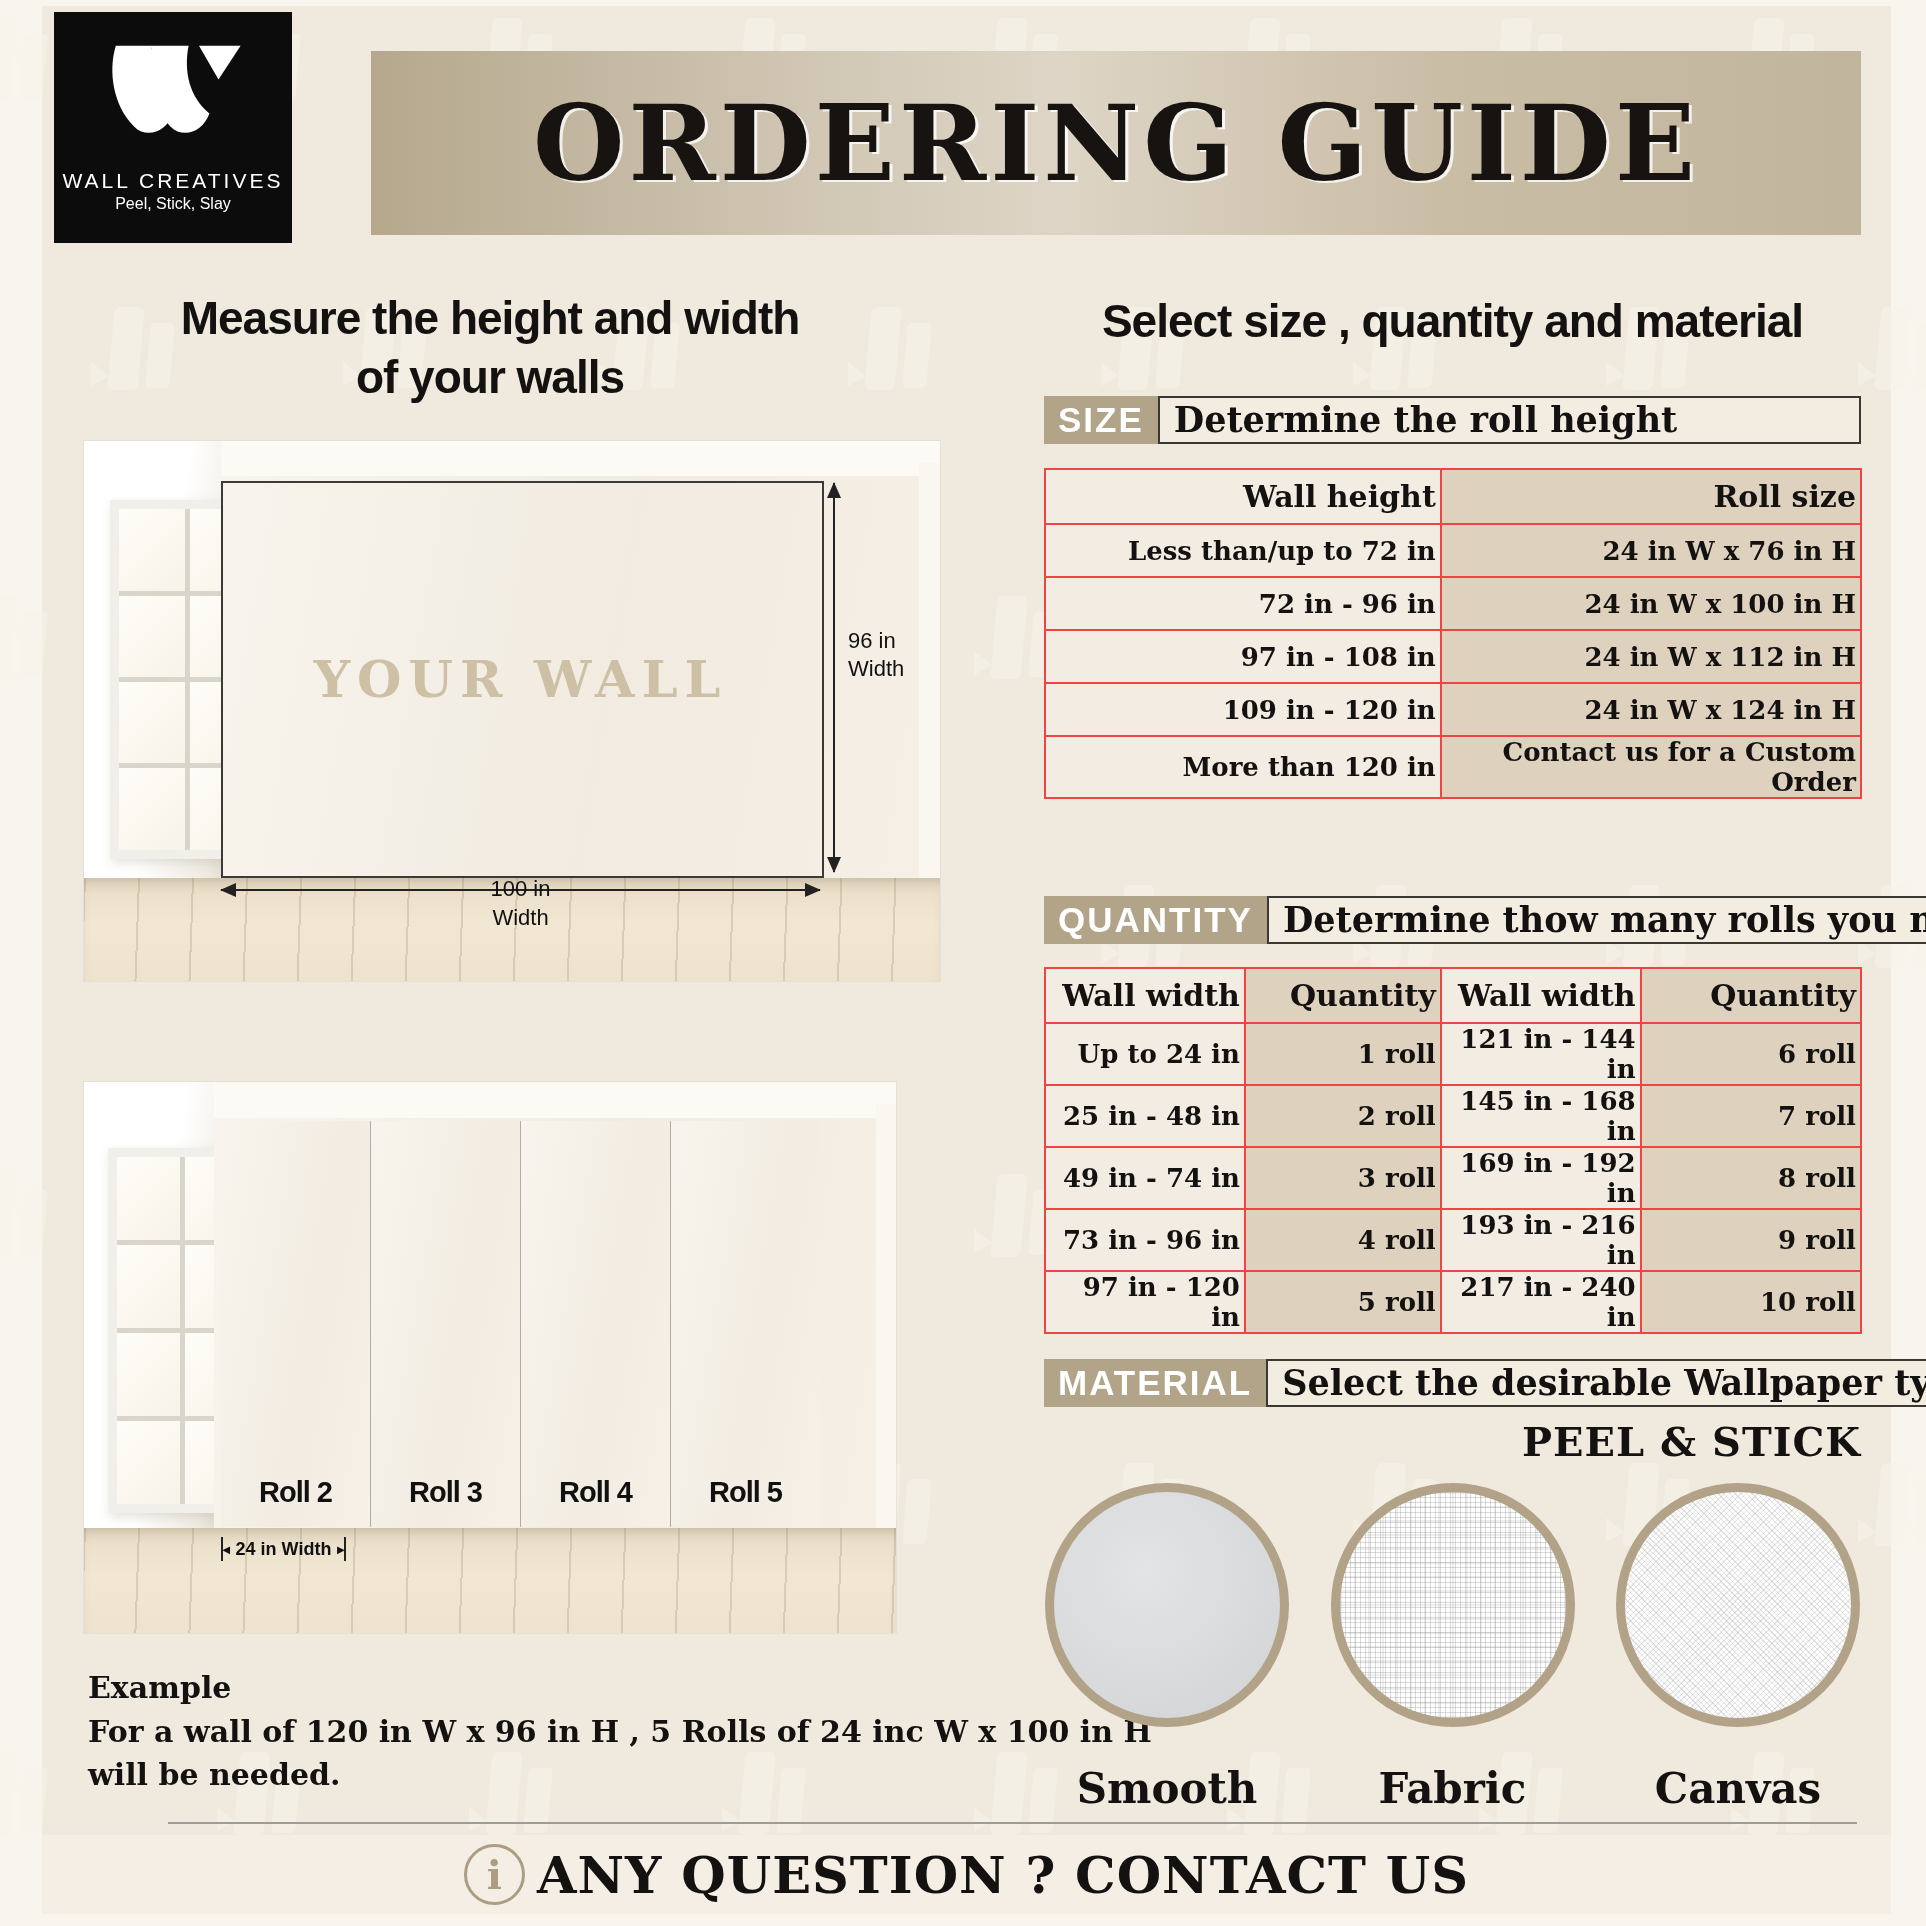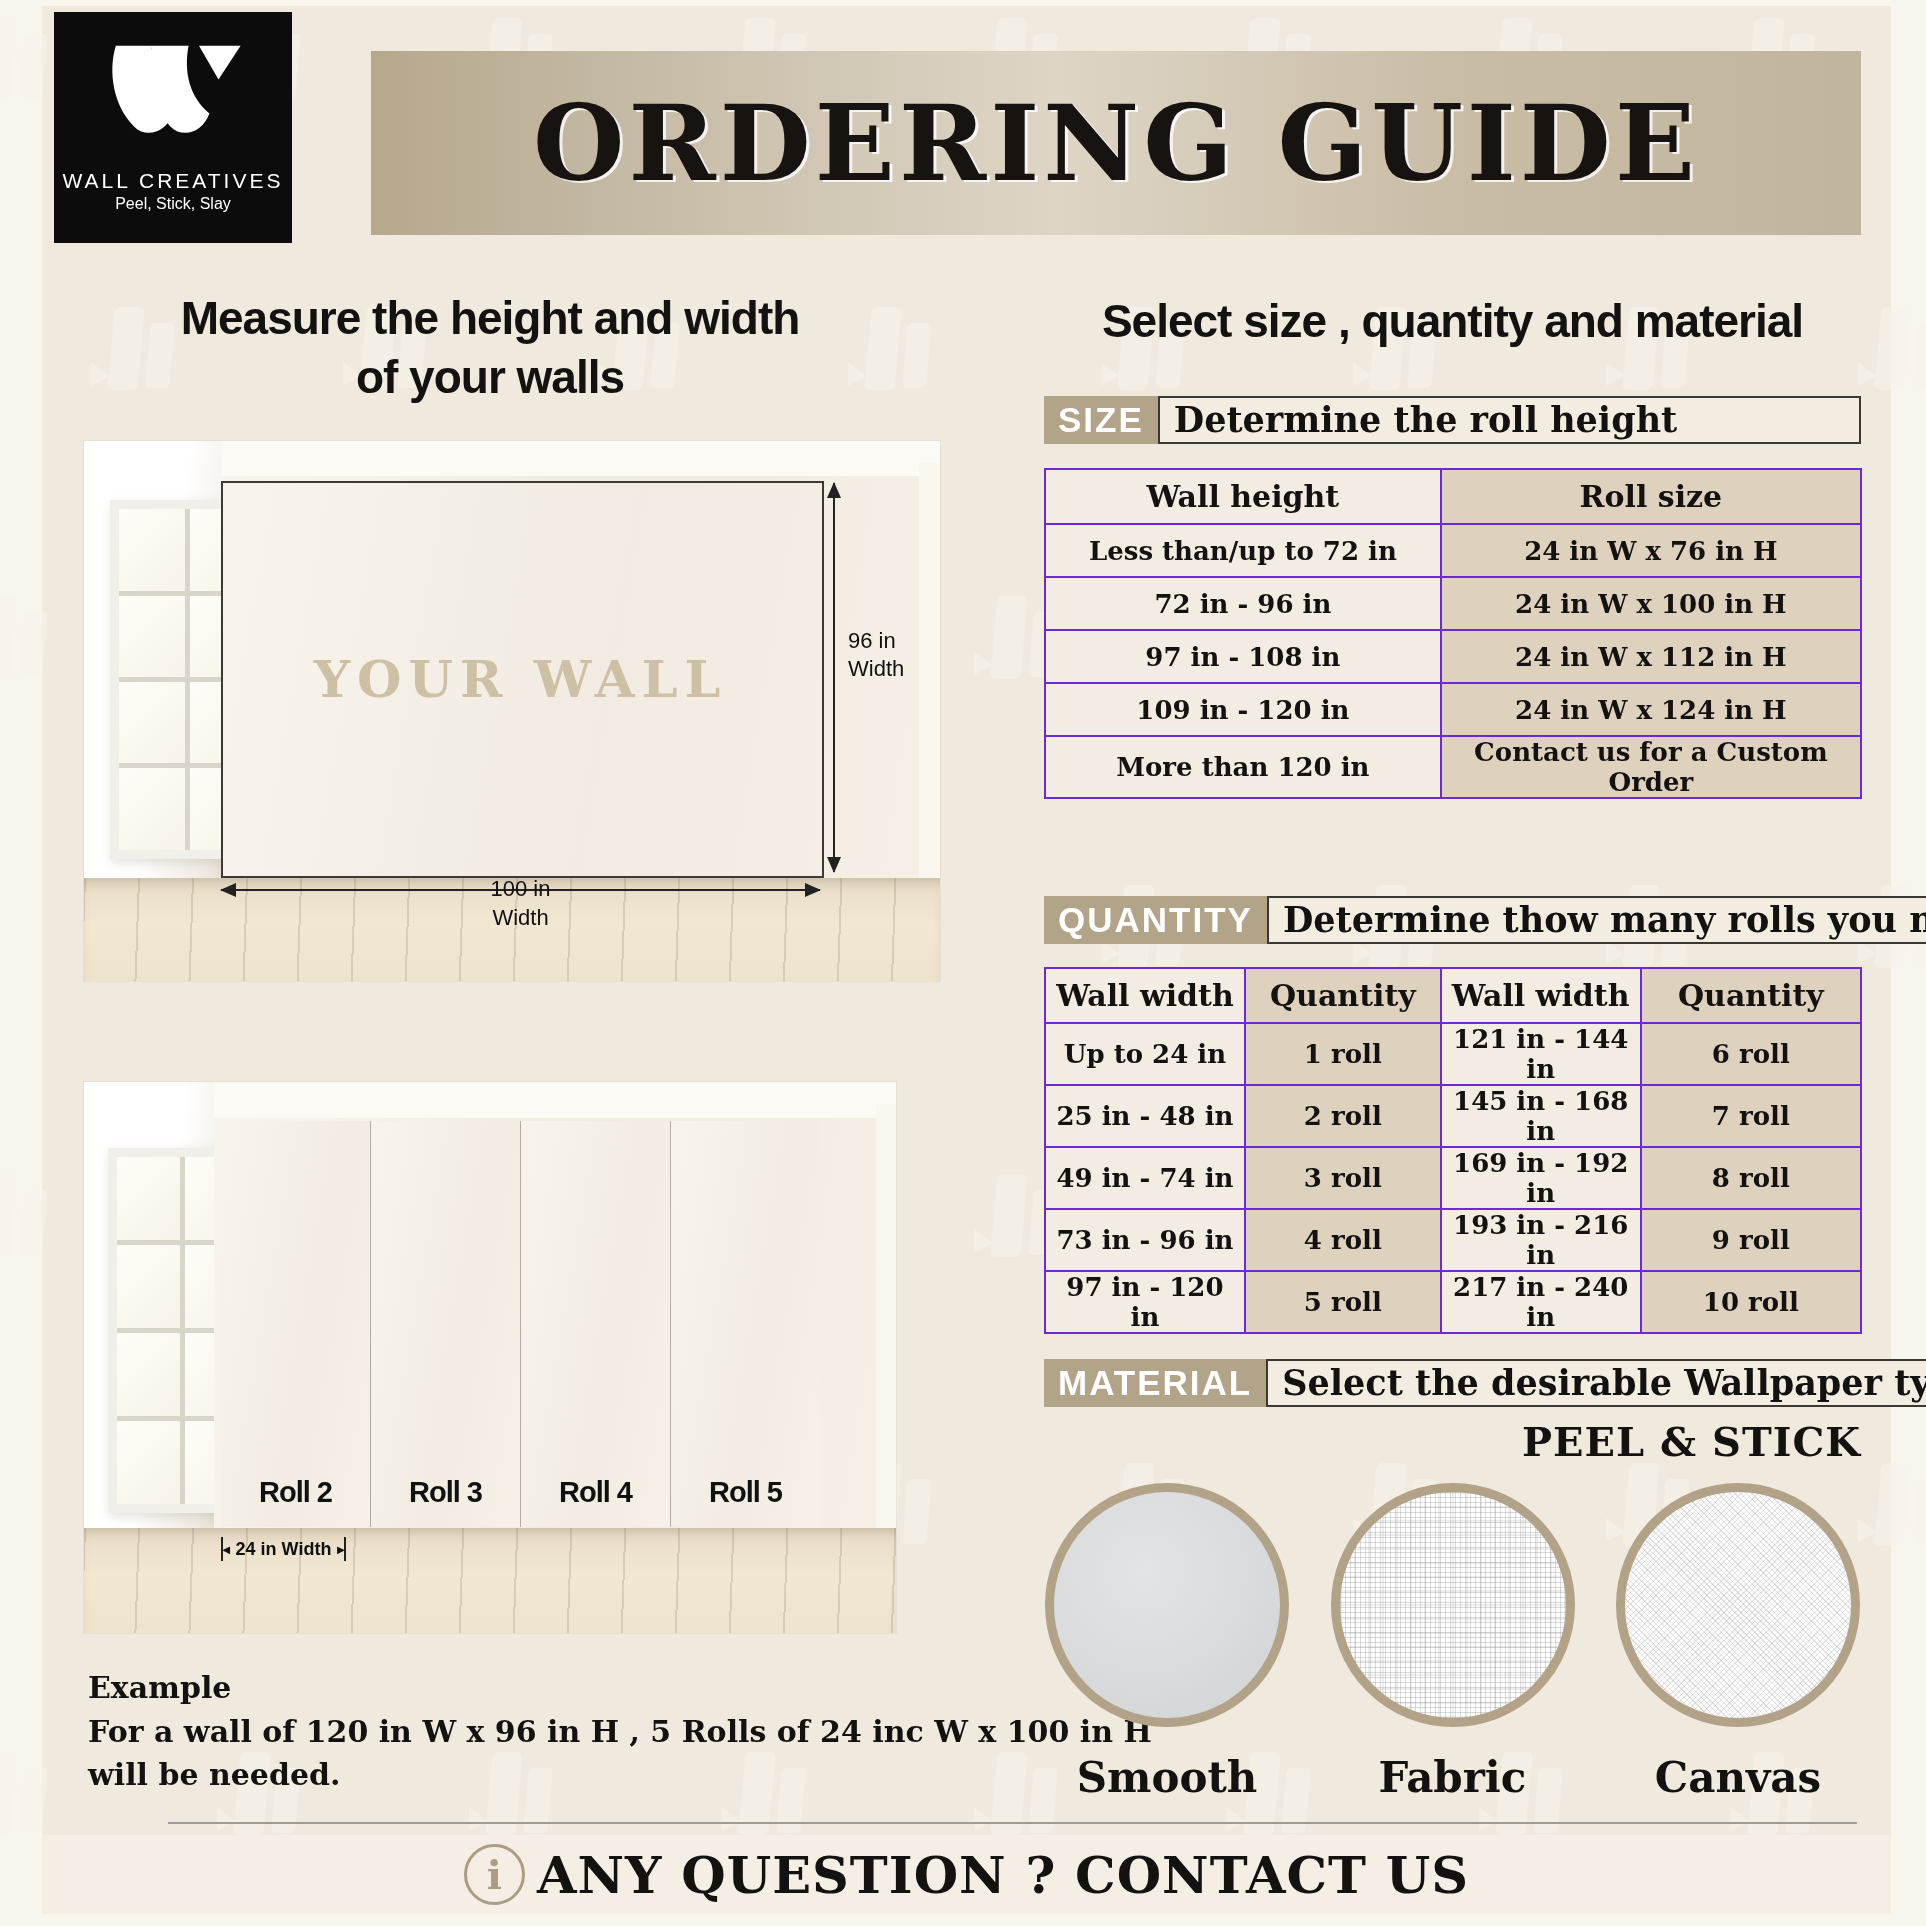--- a/index.html
+++ b/index.html
@@ -34,22 +34,22 @@
   .left-heading{left:84px;top:289px;width:812px;}
   .right-heading{left:1044px;top:292px;width:817px;}
   
   .band{display:flex;height:48px;width:817px;}
   .band .badge{background:#b2a488;color:#fff;font-weight:bold;font-size:35px;line-height:48px;
     padding:0 14px;letter-spacing:2px;white-space:nowrap;}
   .band .desc{flex:1;background:#f2ece1;border:2px solid #3a3832;font-family:"DejaVu Serif",serif;
     font-weight:bold;font-size:35px;line-height:42px;padding:1px 0 0 14px;white-space:nowrap;}
   
   table{border-collapse:collapse;width:818px;table-layout:fixed;}
-  td,th{border:2px solid #6d28d9;font-family:"DejaVu Serif",serif;font-weight:bold;
-    text-align:center;vertical-align:middle;padding:0 4px;}
+  td,th{border:2px solid #ef4444;font-family:"DejaVu Serif",serif;font-weight:bold;
+    text-align:right;vertical-align:middle;padding:0 4px;}
   th{font-size:30px;height:53px;}
   td{font-size:26px;height:51px;}
   .c-cream{background:#f3ece2;}
   .c-tan{background:#ded2bf;}
   
   .room{width:812px;background:#fcfaf5;overflow:hidden;box-shadow:0 0 0 1px rgba(0,0,0,.04);}
   .room .sidewall{position:absolute;left:0;top:0;width:16%;height:84%;
     background:linear-gradient(97deg,#ffffff 55%,#f0ebe2 90%,#e6dfd2 100%);}
   .room .window{position:absolute;left:3%;top:11%;width:16%;height:63%;
     border:9px solid #f1efe9;background:#d9d5cb;display:grid;
@@ -99,21 +99,21 @@
   .mat-circle{width:226px;height:226px;border-radius:50%;border:9px solid #b2a287;margin:0 auto;}
   .tex-smooth{background:radial-gradient(circle at 40% 35%,#e2e4e6,#d7d9db 65%,#cfd1d3);}
   .tex-fabric{background-color:#fefefe;background-image:
     repeating-linear-gradient(0deg,rgba(135,135,135,.30) 0 1px,rgba(0,0,0,0) 1px 5px),
     repeating-linear-gradient(90deg,rgba(135,135,135,.30) 0 1px,rgba(0,0,0,0) 1px 5px),
     repeating-linear-gradient(0deg,rgba(120,120,120,.12) 0 2px,rgba(0,0,0,0) 2px 14px),
     repeating-linear-gradient(90deg,rgba(120,120,120,.12) 0 2px,rgba(0,0,0,0) 2px 14px);}
   .tex-canvas{background-color:#fdfdfd;background-image:
     repeating-linear-gradient(45deg,rgba(145,145,145,.25) 0 1px,rgba(0,0,0,0) 1px 4px),
     repeating-linear-gradient(-45deg,rgba(145,145,145,.20) 0 1px,rgba(0,0,0,0) 1px 4px);}
-  .mat-label{margin-top:26px;font-family:"DejaVu Serif",serif;font-weight:bold;font-size:42px;}
+  .mat-label{margin-top:37px;font-family:"DejaVu Serif",serif;font-weight:bold;font-size:42px;}
   
   .divider{left:168px;top:1822px;width:1689px;height:2px;background:#9c9c98;}
   .footer-strip{left:42px;top:1835px;width:1849px;height:79px;background:#f4eee4;
     display:flex;align-items:center;justify-content:center;gap:12px;}
   .info-icon{width:55px;height:55px;border-radius:50%;border:3px solid #ab9d82;color:#ab9d82;
     font-family:"DejaVu Serif",serif;font-weight:bold;font-size:40px;display:flex;align-items:center;justify-content:center;}
   .footer-text{font-family:"DejaVu Serif",serif;font-weight:bold;font-size:51px;letter-spacing:1px;white-space:nowrap;}
 </style>
 </head>
 <body>

